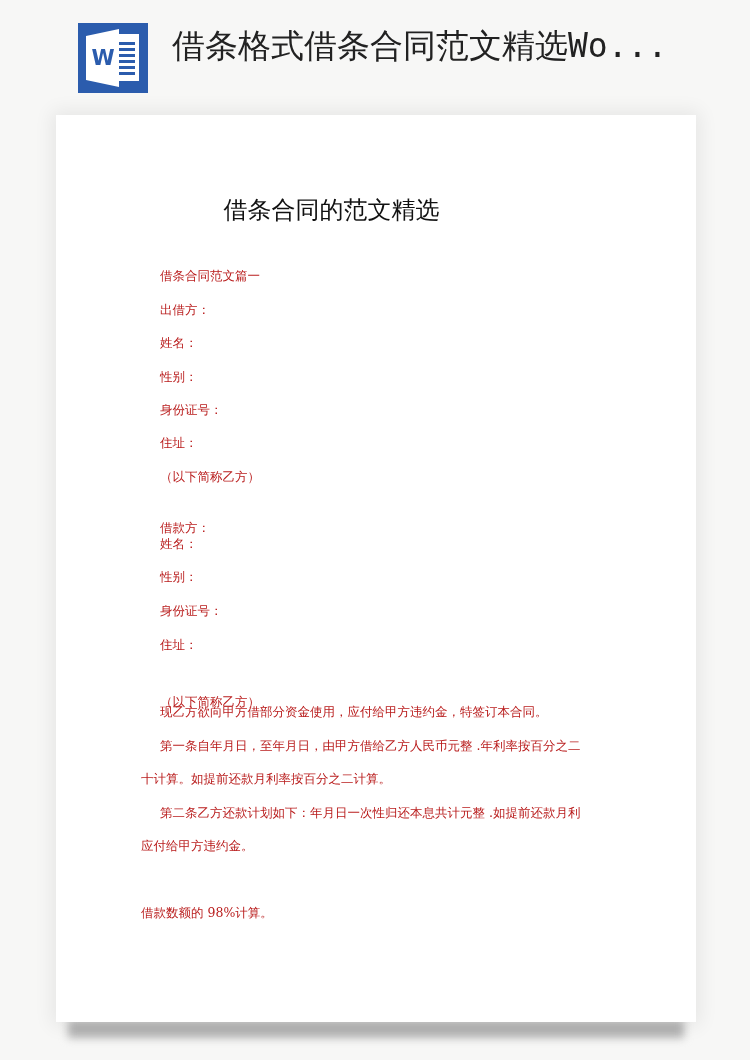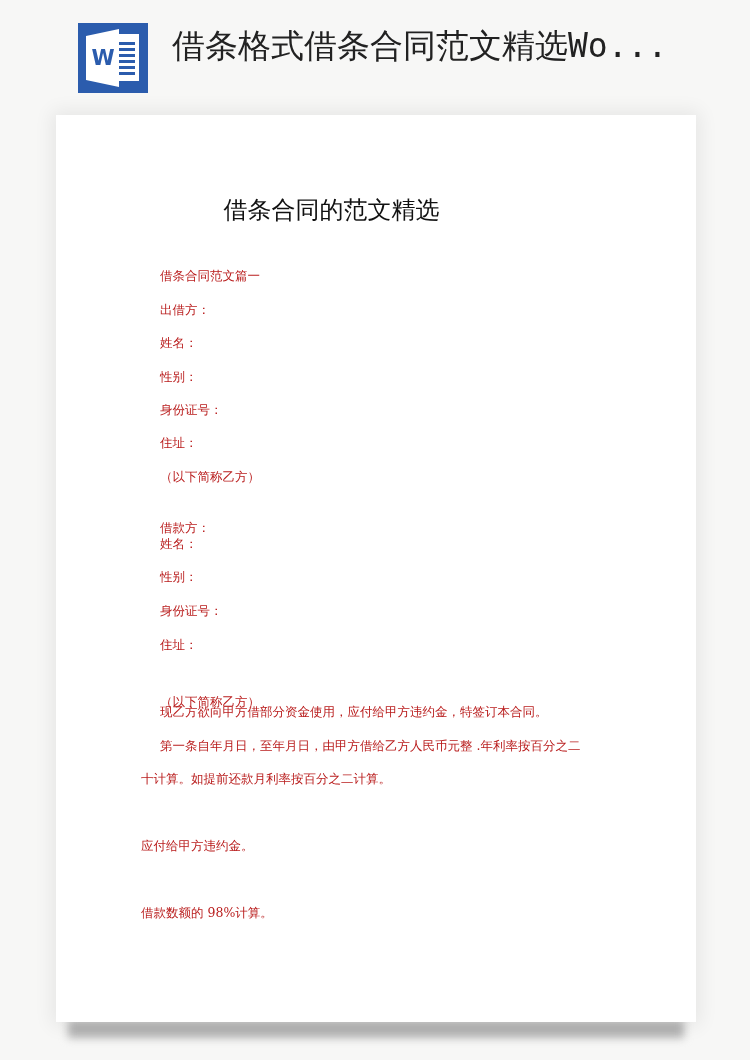--- a/index.html
+++ b/index.html
@@ -91,15 +91,16 @@
   <div class="line" style="top:353px">（以下简称乙方）</div>
   <div class="line" style="top:404px">借款方：</div>
   <div class="line" style="top:420px">姓名：</div>
   <div class="line" style="top:453px">性别：</div>
   <div class="line" style="top:487px">身份证号：</div>
   <div class="line" style="top:521px">住址：</div>
   <div class="line" style="top:578px">（以下简称乙方）</div>
   <div class="line" style="top:588px">现乙方欲向甲方借部分资金使用，应付给甲方违约金，特签订本合同。</div>
   <div class="line cont" style="top:655px">十计算。如提前还款月利率按百分之二计算。</div>
   <div class="line" style="top:622px">第一条自年月日，至年月日，由甲方借给乙方人民币元整 .年利率按百分之二</div>
+  <div class="line" style="top:689px">第二条乙方还款计划如下：年月日一次性归还本息共计元整 .如提前还款月利</div>
   <div class="line cont" style="top:722px">应付给甲方违约金。</div>
   <div class="line cont" style="top:789px">借款数额的 98%计算。</div>
 </div>
 
 </body></html>

